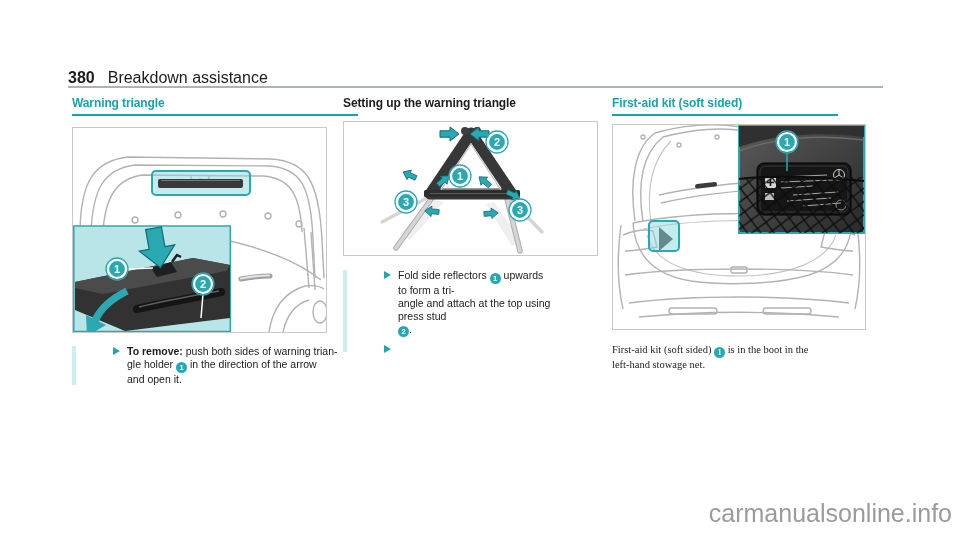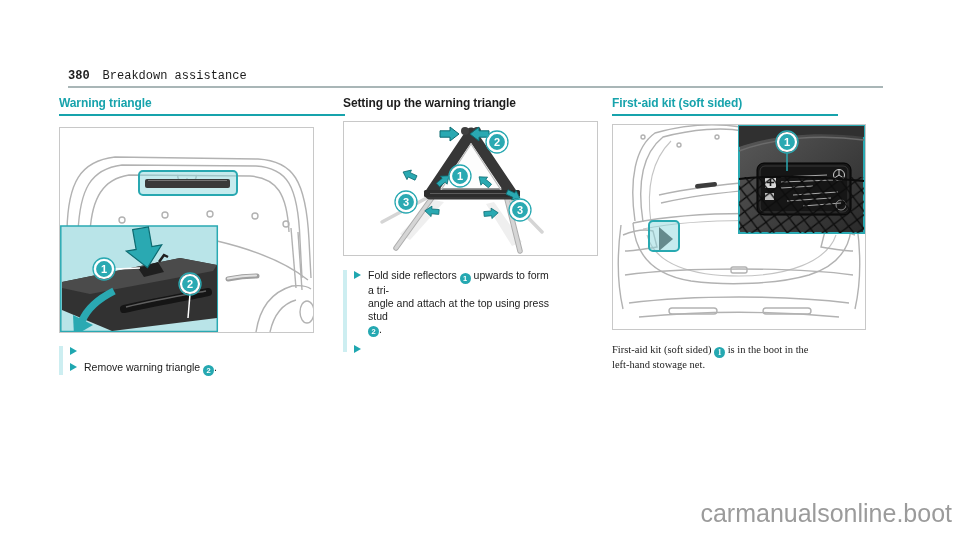--- a/index.html
+++ b/index.html
@@ -1,32 +1,32 @@
 <!DOCTYPE html>
 <html><head>
 <meta charset="utf-8">
 <style>
   html,body{margin:0;padding:0;}
   body{width:960px;height:533px;background:#ffffff;position:relative;overflow:hidden;
        font-family:"Liberation Sans", sans-serif;color:#1c1c1c;}
-  .hdr{position:absolute;left:68px;top:69px;font-size:12px;white-space:nowrap;font-family:Liberation Mono, monospace;}
+  .hdr{position:absolute;left:68px;top:69px;font-size:16px;white-space:nowrap;}
   .hdr .num{font-weight:bold;margin-right:13px;}
   .hdr-rule{position:absolute;left:68px;top:86px;width:815px;height:2px;background:#a9b6b7;}
   .col{position:absolute;top:96px;}
-  #col1{left:59px;width:286px;}
+  #col1{left:72px;width:286px;}
   #col2{left:343px;width:208px;}
   #col3{left:612px;width:226px;}
   h3{margin:0;font-size:12px;line-height:14px;padding-bottom:4px;font-weight:bold;letter-spacing:-0.1px;}
   h3.teal{color:#17a3ac;border-bottom:2px solid #17a3ac;}
   h4{margin:6px 0 0 0;font-size:11.5px;line-height:14px;font-weight:bold;}
   .figure{border:1px solid #c8c8c8;background:#fff;line-height:0;}
   #fig1{margin-top:11px;width:253px;height:204px;}
   #fig2{margin-top:7px;width:253px;height:133px;}
   #fig3{margin-top:8px;width:252px;height:204px;}
-  .steps{position:relative;margin-top:12px;}
+  .steps{position:relative;margin-top:12px;padding-left:30px;}
   .steps:before{content:"";position:absolute;left:0;top:1px;bottom:1px;width:4px;background:#cdeef1;}
   .step{display:flex;margin:0 0 6px 0;}
   .tri{width:0;height:0;border-left:7px solid #1fa7b0;border-top:4.5px solid transparent;
        border-bottom:4.5px solid transparent;margin:2px 7px 0 11px;flex:0 0 auto;}
   .step-text,.fig-caption{font-size:10.5px;line-height:13px;white-space:pre-line;}
   .fig-caption{margin-top:13px;font-family:Liberation Serif, serif;}
   .chip{display:inline-block;width:11px;height:11px;border-radius:50%;background:#25a8b1;color:#fff;
         font-size:7.5px;font-weight:bold;line-height:11px;text-align:center;vertical-align:-1.5px;}
   .watermark{position:absolute;right:8px;bottom:5px;font-size:25px;color:#9b9b9b;letter-spacing:0px;}
   svg .ln{stroke:#b2b2b2;stroke-width:1.4;fill:none;}
@@ -96,24 +96,23 @@
           <circle cx="130" cy="156" r="9" fill="#2aa9b2" stroke="#ffffff" stroke-width="2.2"></circle>
           <text class="co-num" x="130" y="160">2</text>
         </g>
       </g>
     </svg>
   </div>
 
   <div class="steps">
     <div class="step">
       <span class="tri"></span>
-    </div>
-    <div class="step">
-      <span class="tri"></span>
-      <div class="step-text">Remove warning triangle <span class="chip">2</span>.</div>
+      <div class="step-text"><strong>To remove:</strong> push both sides of warning trian-
+gle holder <span class="chip">1</span> in the direction of the arrow
+and open it.</div>
     </div>
   </div>
 </div>
 
 <div class="col" id="col2">
   <h3>Setting up the warning triangle</h3>
 
   <div class="figure" id="fig2">
     <svg width="253" height="133" viewBox="0 0 253 133">
       <defs>
@@ -253,13 +252,13 @@
           <text class="co-num" x="174" y="21">1</text>
         </g>
       </g>
     </svg>
   </div>
 
   <div class="fig-caption">First-aid kit (soft sided) <span class="chip">1</span> is in the boot in the
 left-hand stowage net.</div>
 </div>
 
-<div class="watermark">carmanualsonline.boot</div>
+<div class="watermark">carmanualsonline.info</div>
 
 </body></html>

